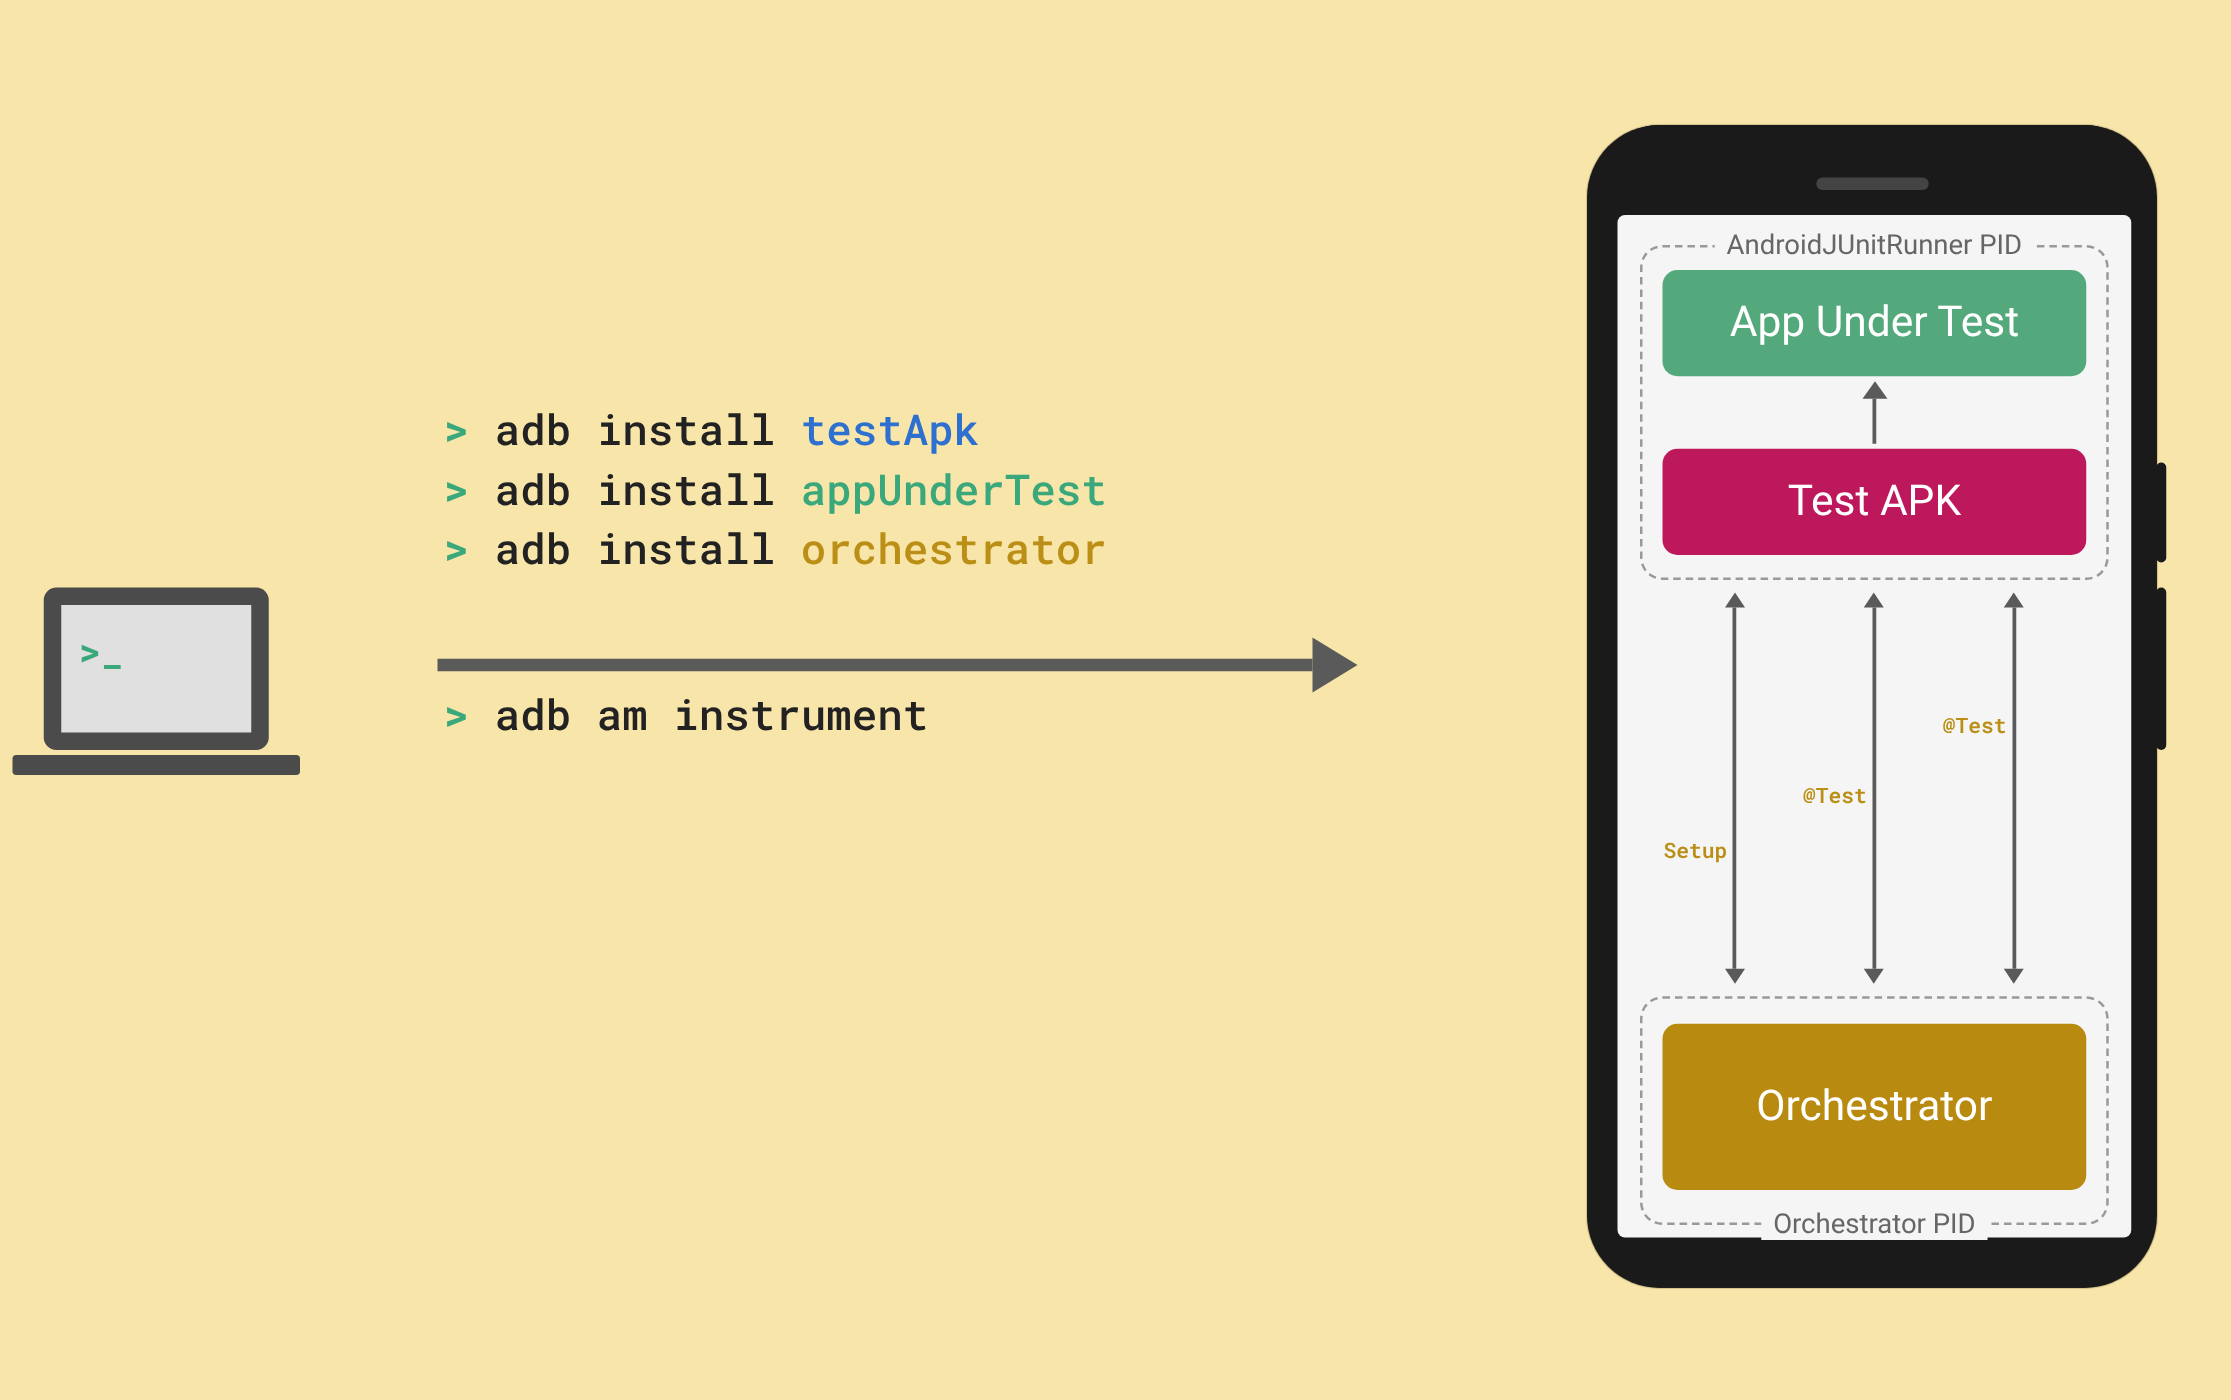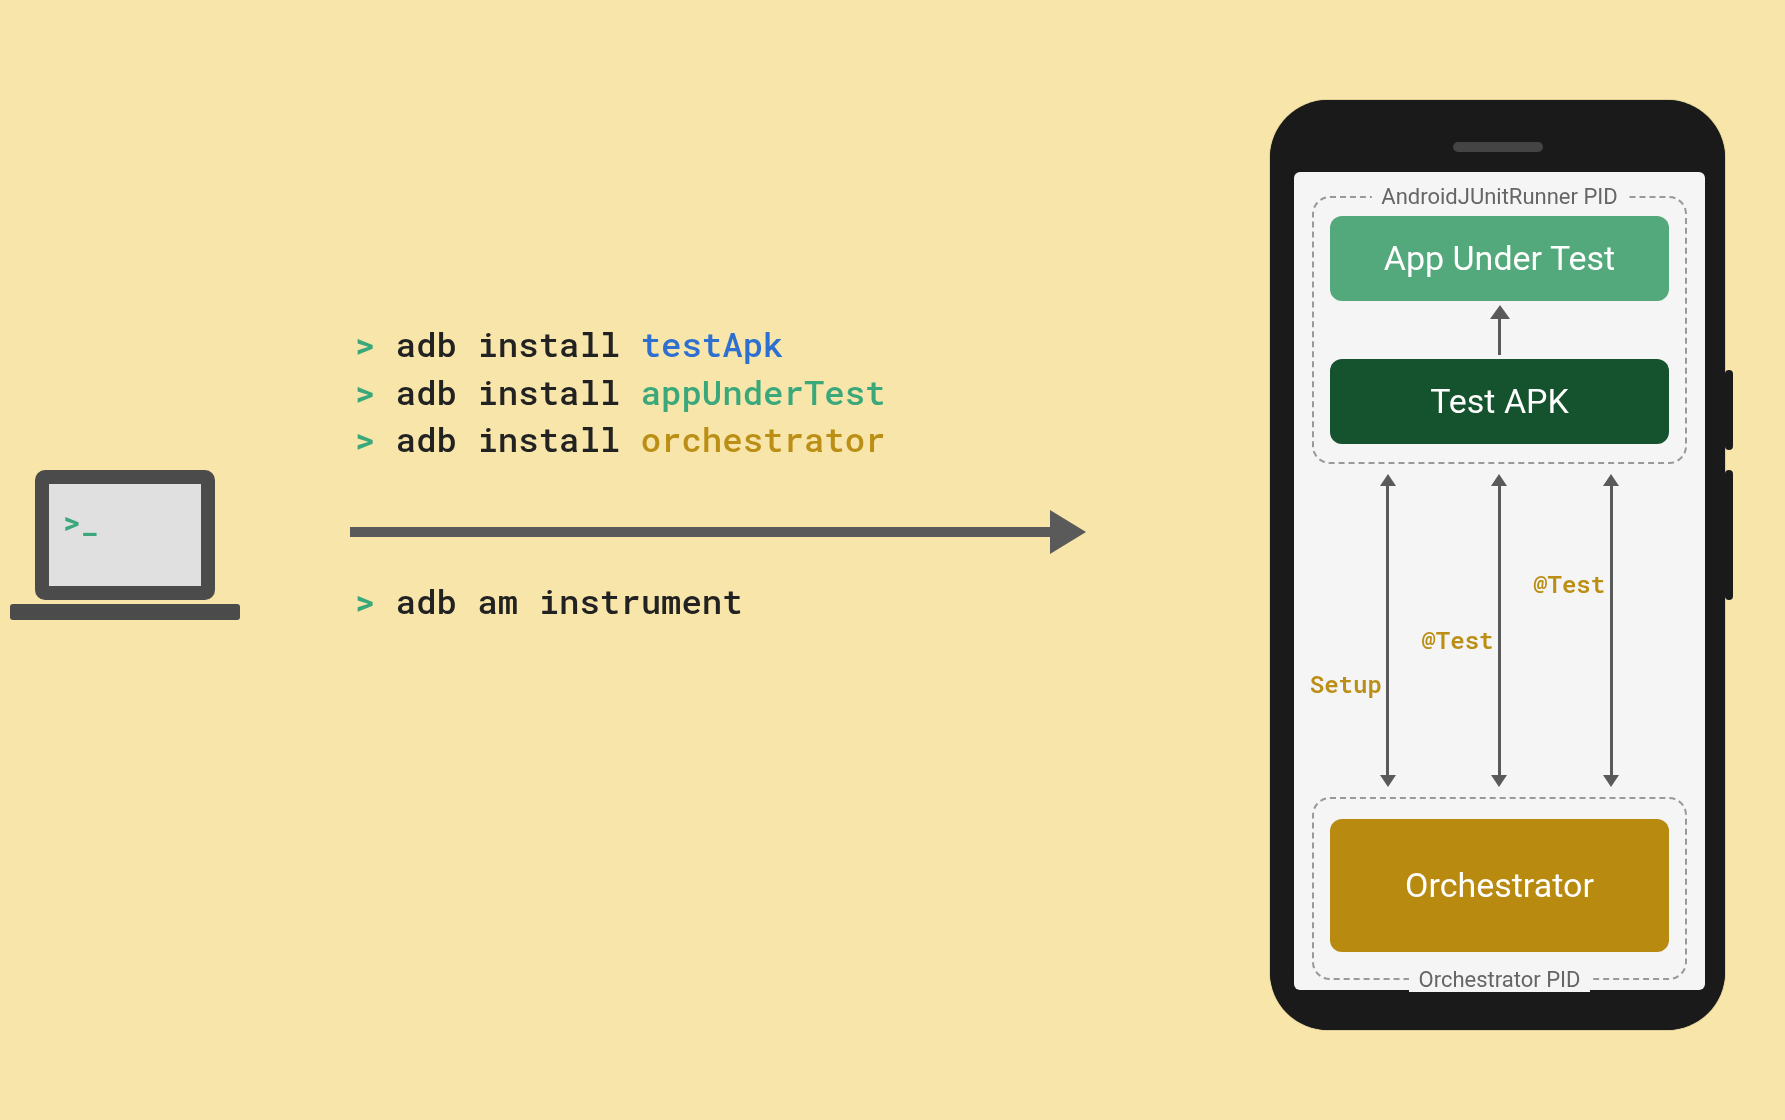--- a/index.html
+++ b/index.html
@@ -75,21 +75,21 @@
   .arrow-head {
     width: 0; height: 0;
     border-top: 22px solid transparent;
     border-bottom: 22px solid transparent;
     border-left: 36px solid #5a5a5a;
   }
 
   .cmds2 {
     position: absolute;
     left: 355px;
-    top: 578px;
+    top: 549px;
     font-size: 34px;
     font-weight: 500;
     font-family: 'Roboto Mono', 'Courier New', monospace;
   }
 
   
   .phone {
     position: absolute;
     right: 60px;
     top: 100px;
@@ -166,21 +166,21 @@
 
   .box {
     border-radius: 12px;
     color: #fff;
     text-align: center;
     padding: 22px 10px;
     font-size: 34px;
     line-height: 1.2;
   }
   .box-green { background: #54a97c; }
-  .box-blue  { background: #14532d; }
+  .box-blue  { background: #be185d; }
   .box-gold  { background: #b88a10; }
 
   
   .varrow {
     display: flex;
     flex-direction: column;
     align-items: center;
     margin: 4px 0;
   }
   .varrow .vhead-up {
@@ -206,21 +206,21 @@
   .flow {
     display: flex;
     flex-direction: column;
     align-items: center;
     justify-content: space-between;
     position: relative;
   }
   .flow-label {
     color: #bb8f16;
     font-family: 'Roboto Mono', monospace;
-    font-size: 24px;
+    font-size: 17px;
     font-weight: 600;
     position: absolute;
     right: 14px;
     white-space: nowrap;
   }
   .flow-label.pos1 { top: 62%; }
   .flow-label.pos2 { top: 48%; }
   .flow-label.pos3 { top: 30%; }
   .dline {
     width: 3px;

